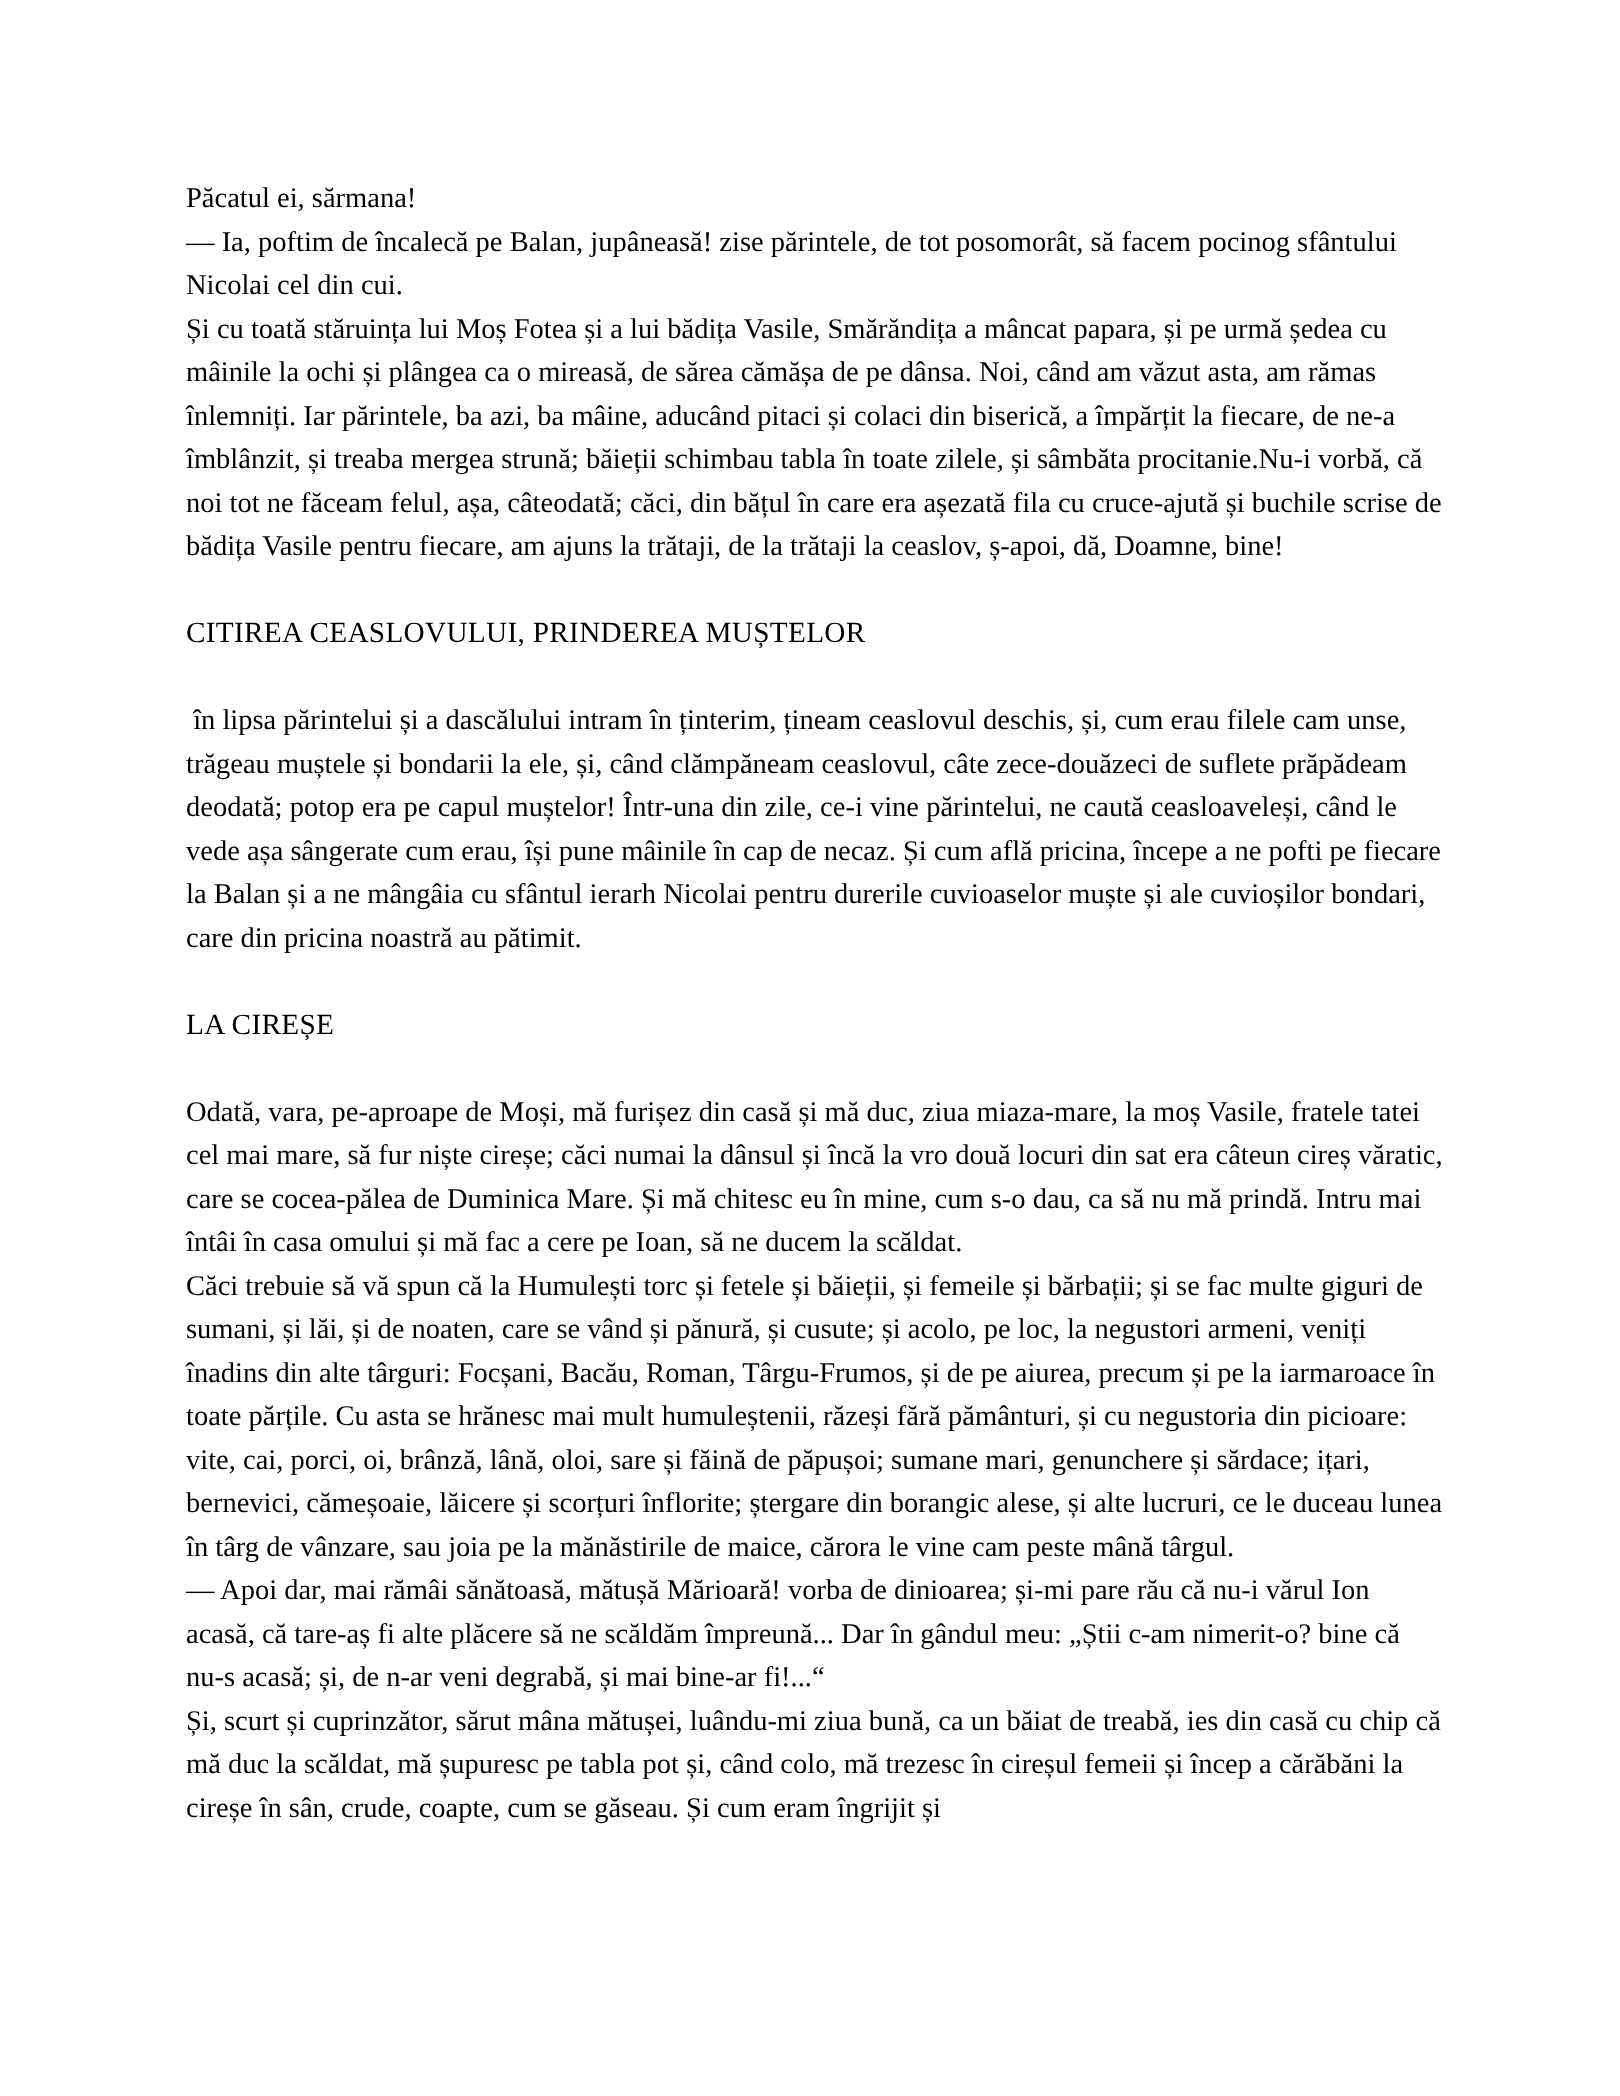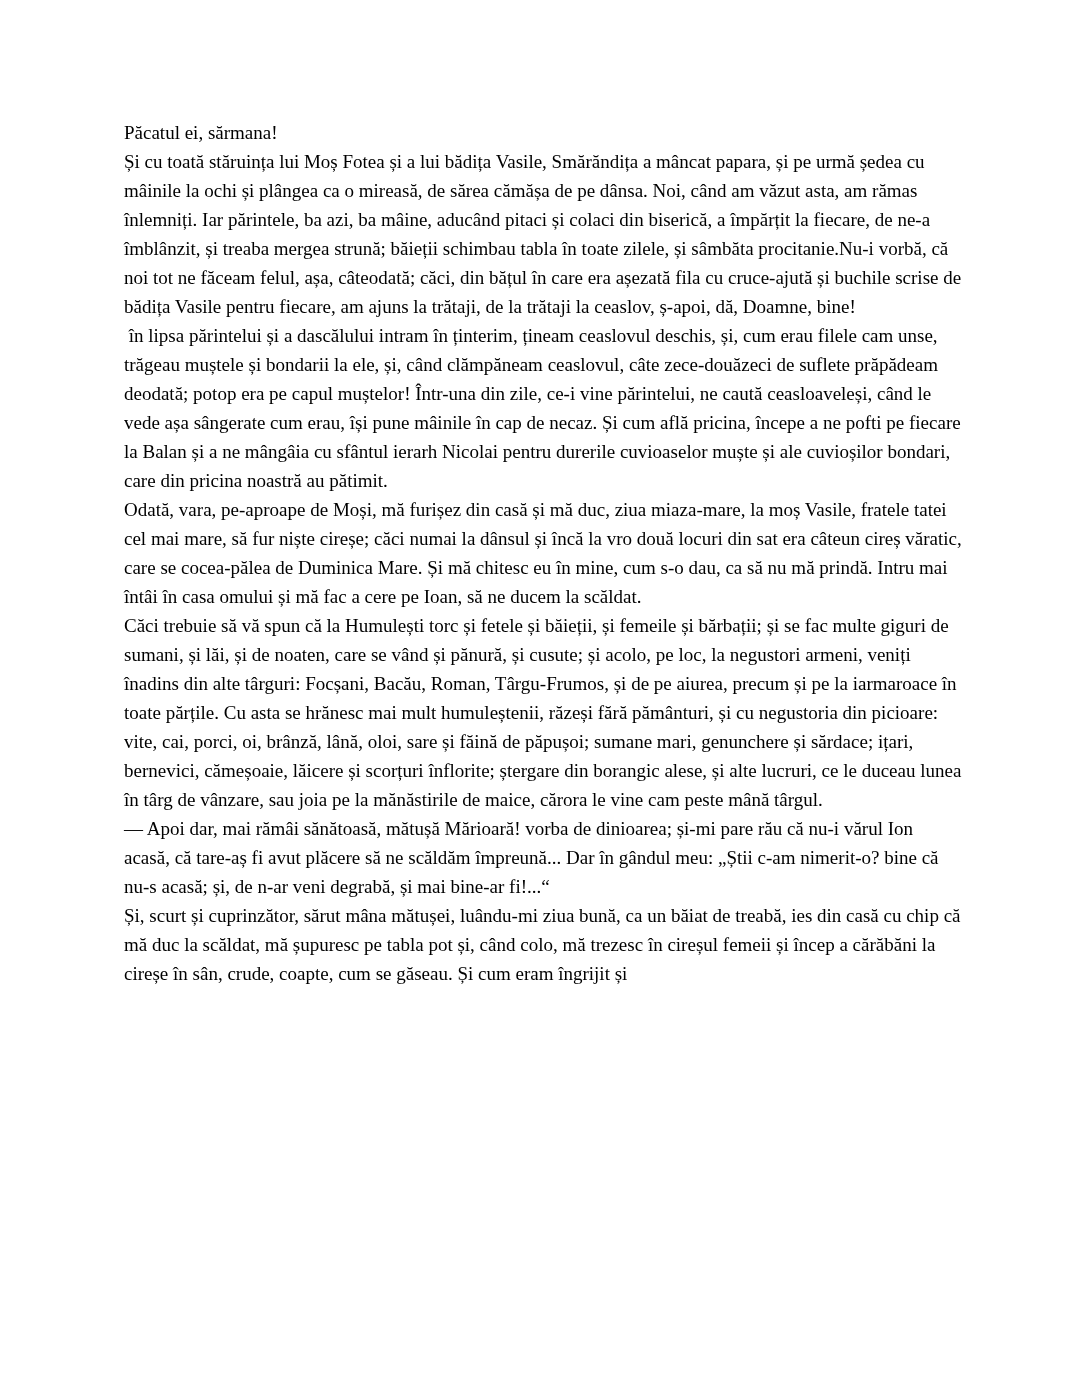--- a/index.html
+++ b/index.html
@@ -37,20 +37,23 @@
     line-height: 29px;
     letter-spacing: 0.2px;
   }
 </style>
 </head>
 <body>
 
 <div class="page">
   <div class="doc">
     <p>Păcatul ei, sărmana!</p>
+    <p>— Ia, poftim de încalecă pe Balan, jupâneasă! zise părintele, de tot posomorât, să facem pocinog sfântului Nicolai cel din cui.</p>
     <p>Și cu toată stăruința lui Moș Fotea și a lui bădița Vasile, Smărăndița a mâncat papara, și pe urmă ședea cu mâinile la ochi și plângea ca o mireasă, de sărea cămășa de pe dânsa. Noi, când am văzut asta, am rămas înlemniți. Iar părintele, ba azi, ba mâine, aducând pitaci și colaci din biserică, a împărțit la fiecare, de ne-a îmblânzit, și treaba mergea strună; băieții schimbau tabla în toate zilele, și sâmbăta procitanie.Nu-i vorbă, că noi tot ne făceam felul, așa, câteodată; căci, din bățul în care era așezată fila cu cruce-ajută și buchile scrise de bădița Vasile pentru fiecare, am ajuns la trătaji, de la trătaji la ceaslov, ș-apoi, dă, Doamne, bine!</p>
+    <h2>CITIREA CEASLOVULUI, PRINDEREA MUȘTELOR</h2>
     <p> în lipsa părintelui și a dascălului intram în ținterim, țineam ceaslovul deschis, și, cum erau filele cam unse, trăgeau muștele și bondarii la ele, și, când clămpăneam ceaslovul, câte zece-douăzeci de suflete prăpădeam deodată; potop era pe capul muștelor! Într-una din zile, ce-i vine părintelui, ne caută ceasloaveleși, când le vede așa sângerate cum erau, își pune mâinile în cap de necaz. Și cum află pricina, începe a ne pofti pe fiecare la Balan și a ne mângâia cu sfântul ierarh Nicolai pentru durerile cuvioaselor muște și ale cuvioșilor bondari, care din pricina noastră au pătimit.</p>
+    <h2>LA CIREȘE</h2>
     <p>Odată, vara, pe-aproape de Moși, mă furișez din casă și mă duc, ziua miaza-mare, la moș Vasile, fratele tatei cel mai mare, să fur niște cireșe; căci numai la dânsul și încă la vro două locuri din sat era câteun cireș văratic, care se cocea-pălea de Duminica Mare. Și mă chitesc eu în mine, cum s-o dau, ca să nu mă prindă. Intru mai întâi în casa omului și mă fac a cere pe Ioan, să ne ducem la scăldat.</p>
     <p>Căci trebuie să vă spun că la Humulești torc și fetele și băieții, și femeile și bărbații; și se fac multe giguri de sumani, și lăi, și de noaten, care se vând și pănură, și cusute; și acolo, pe loc, la negustori armeni, veniți înadins din alte târguri: Focșani, Bacău, Roman, Târgu-Frumos, și de pe aiurea, precum și pe la iarmaroace în toate părțile. Cu asta se hrănesc mai mult humuleștenii, răzeși fără pământuri, și cu negustoria din picioare: vite, cai, porci, oi, brânză, lână, oloi, sare și făină de păpușoi; sumane mari, genunchere și sărdace; ițari, bernevici, cămeșoaie, lăicere și scorțuri înflorite; ștergare din borangic alese, și alte lucruri, ce le duceau lunea în târg de vânzare, sau joia pe la mănăstirile de maice, cărora le vine cam peste mână târgul.</p>
-    <p>— Apoi dar, mai rămâi sănătoasă, mătușă Mărioară! vorba de dinioarea; și-mi pare rău că nu-i vărul Ion acasă, că tare-aș fi avut plăcere să ne scăldăm împreună... Dar în gândul meu: „Știi c-am nimerit-o? bine că nu-s acasă; și, de n-ar veni degrabă, și mai bine-ar fi!...“</p>
+    <p>— Apoi dar, mai rămâi sănătoasă, mătușă Mărioară! vorba de dinioarea; și-mi pare rău că nu-i vărul Ion acasă, că tare-aș fi alte plăcere să ne scăldăm împreună... Dar în gândul meu: „Știi c-am nimerit-o? bine că nu-s acasă; și, de n-ar veni degrabă, și mai bine-ar fi!...“</p>
     <p>Și, scurt și cuprinzător, sărut mâna mătușei, luându-mi ziua bună, ca un băiat de treabă, ies din casă cu chip că mă duc la scăldat, mă șupuresc pe tabla pot și, când colo, mă trezesc în cireșul femeii și încep a cărăbăni la cireșe în sân, crude, coapte, cum se găseau. Și cum eram îngrijit și</p>
   </div>
 </div>
 
 </body></html>

